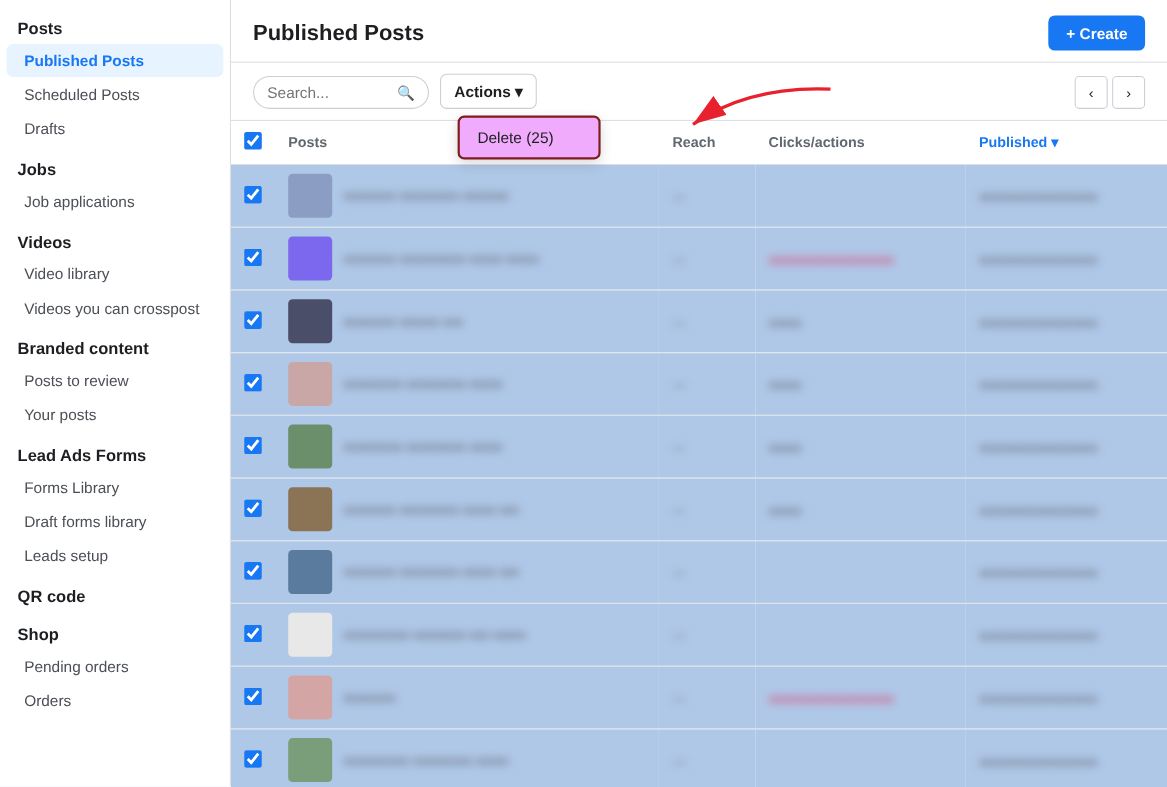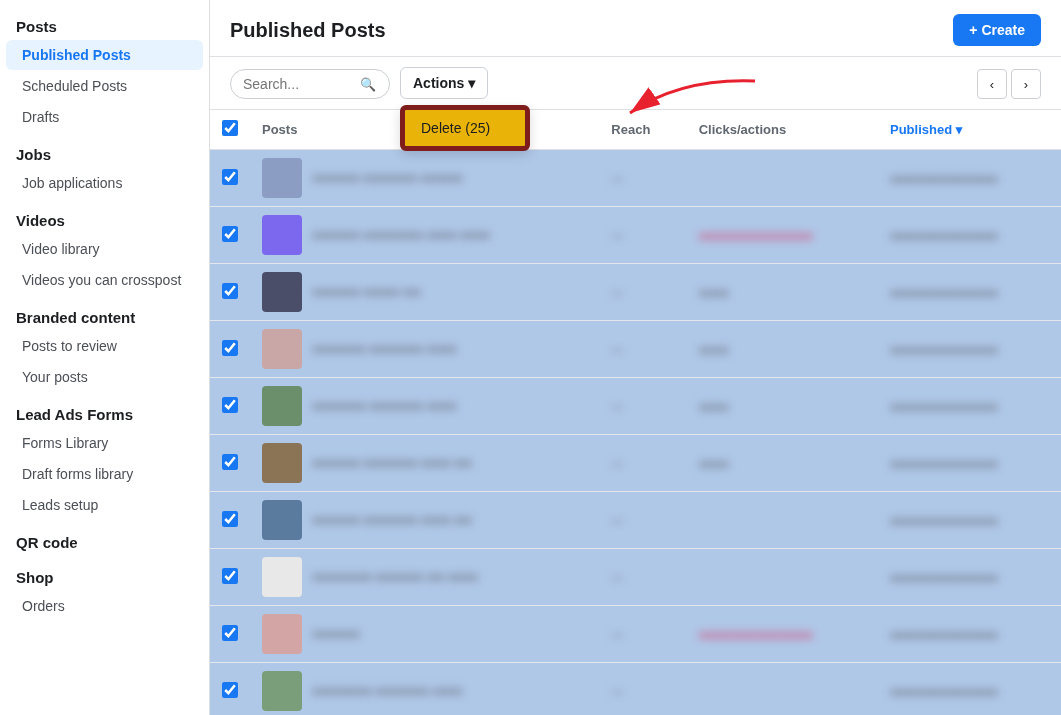--- a/index.html
+++ b/index.html
@@ -121,23 +121,23 @@
       display: flex;
       align-items: center;
       gap: 6px;
       position: relative;
     }
 
     
     .dropdown-menu {
       position: absolute;
       top: 38px;
-      left: 0;
-      background: #eab308;
-      border: 5px solid #7f1d1d;
+      left: 16px;
+      background: #f0abfc;
+      border: 2px solid #7f1d1d;
       border-radius: 6px;
       box-shadow: 0 4px 12px rgba(0,0,0,0.15);
       z-index: 100;
       min-width: 130px;
     }
     .dropdown-item {
       padding: 10px 16px;
       font-size: 14px;
       color: #1c1e21;
       cursor: pointer;
@@ -288,20 +288,21 @@
         <div class="sidebar-section-header">Lead Ads Forms</div>
         <a class="sidebar-item" href="#">Forms Library</a>
         <a class="sidebar-item" href="#">Draft forms library</a>
         <a class="sidebar-item" href="#">Leads setup</a>
       </div>
       <div class="sidebar-section">
         <div class="sidebar-section-header">QR code</div>
       </div>
       <div class="sidebar-section">
         <div class="sidebar-section-header">Shop</div>
+        <a class="sidebar-item" href="#">Pending orders</a>
         <a class="sidebar-item" href="#">Orders</a>
       </div>
     </div>
 </nav>
 
 <div class="main-content">
 
   <div class="page-header">
     <h1 class="page-title">Published Posts</h1>
     <button class="create-btn">+ Create</button>

